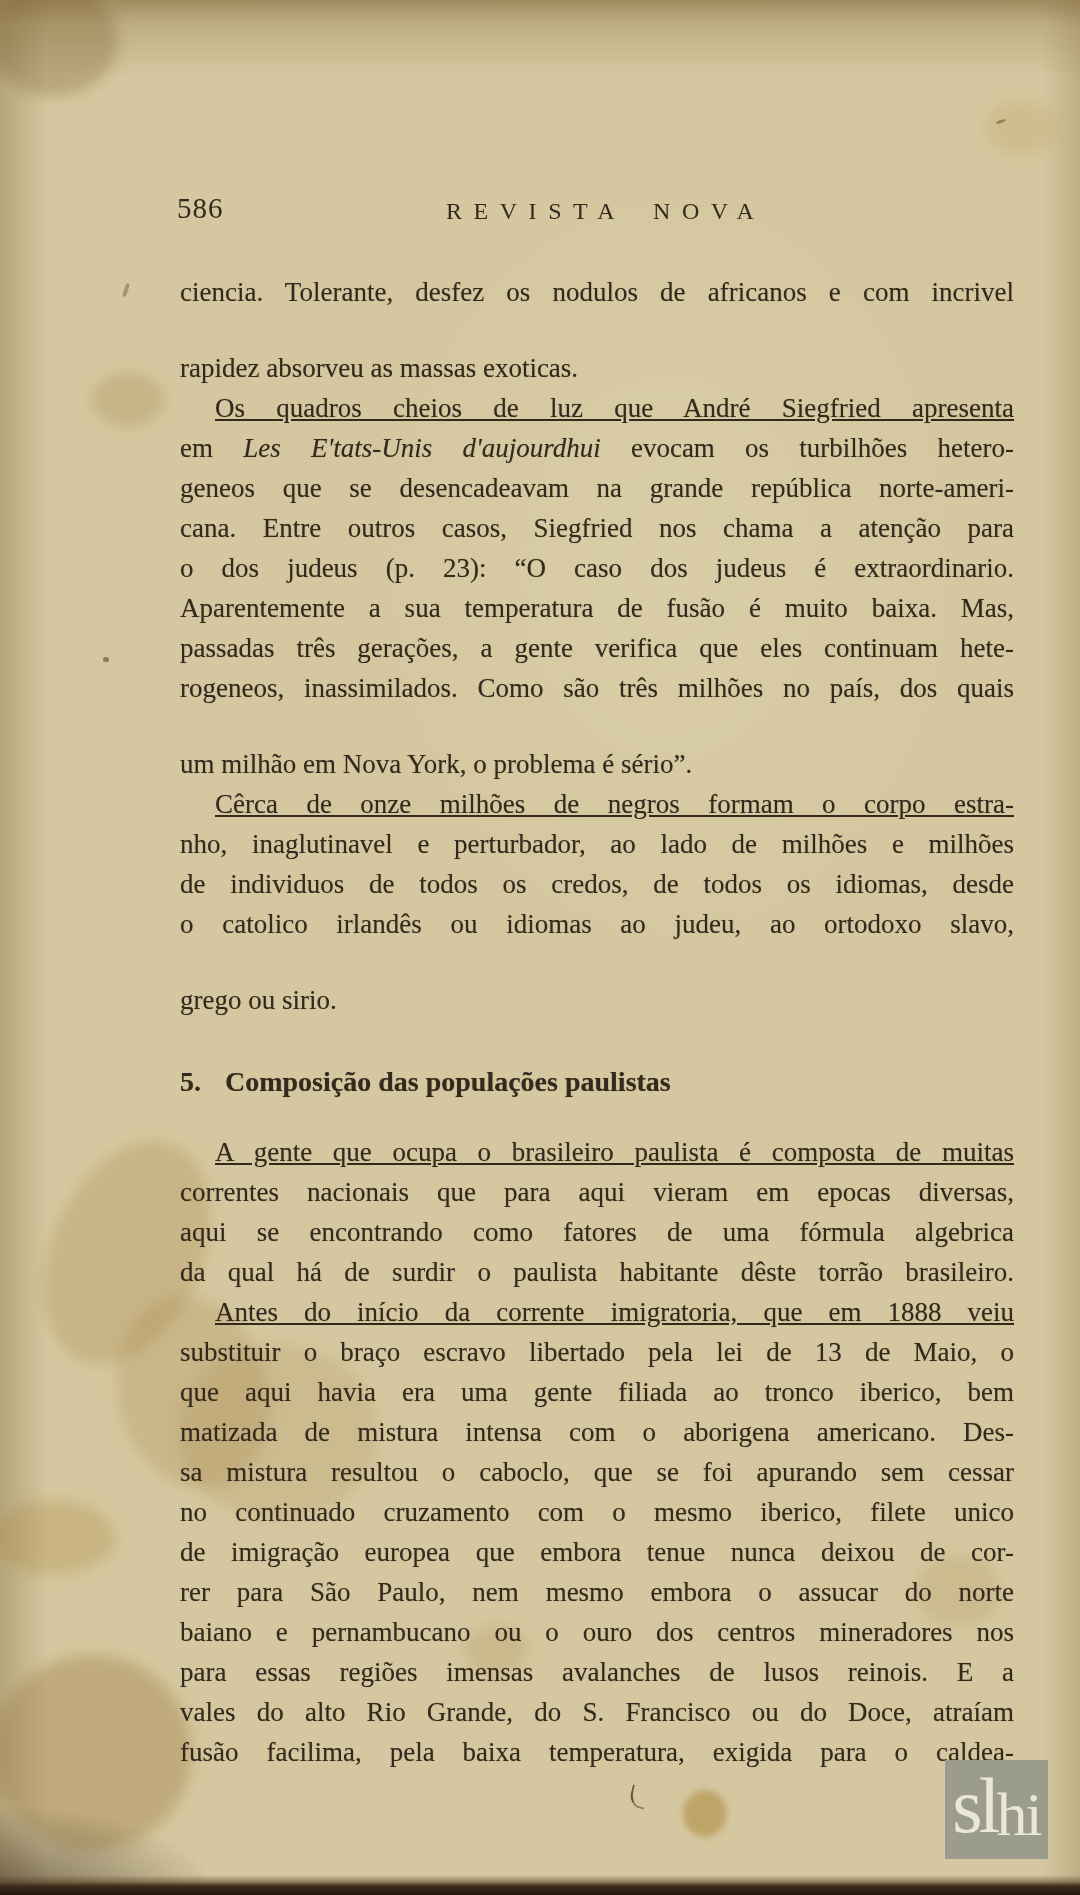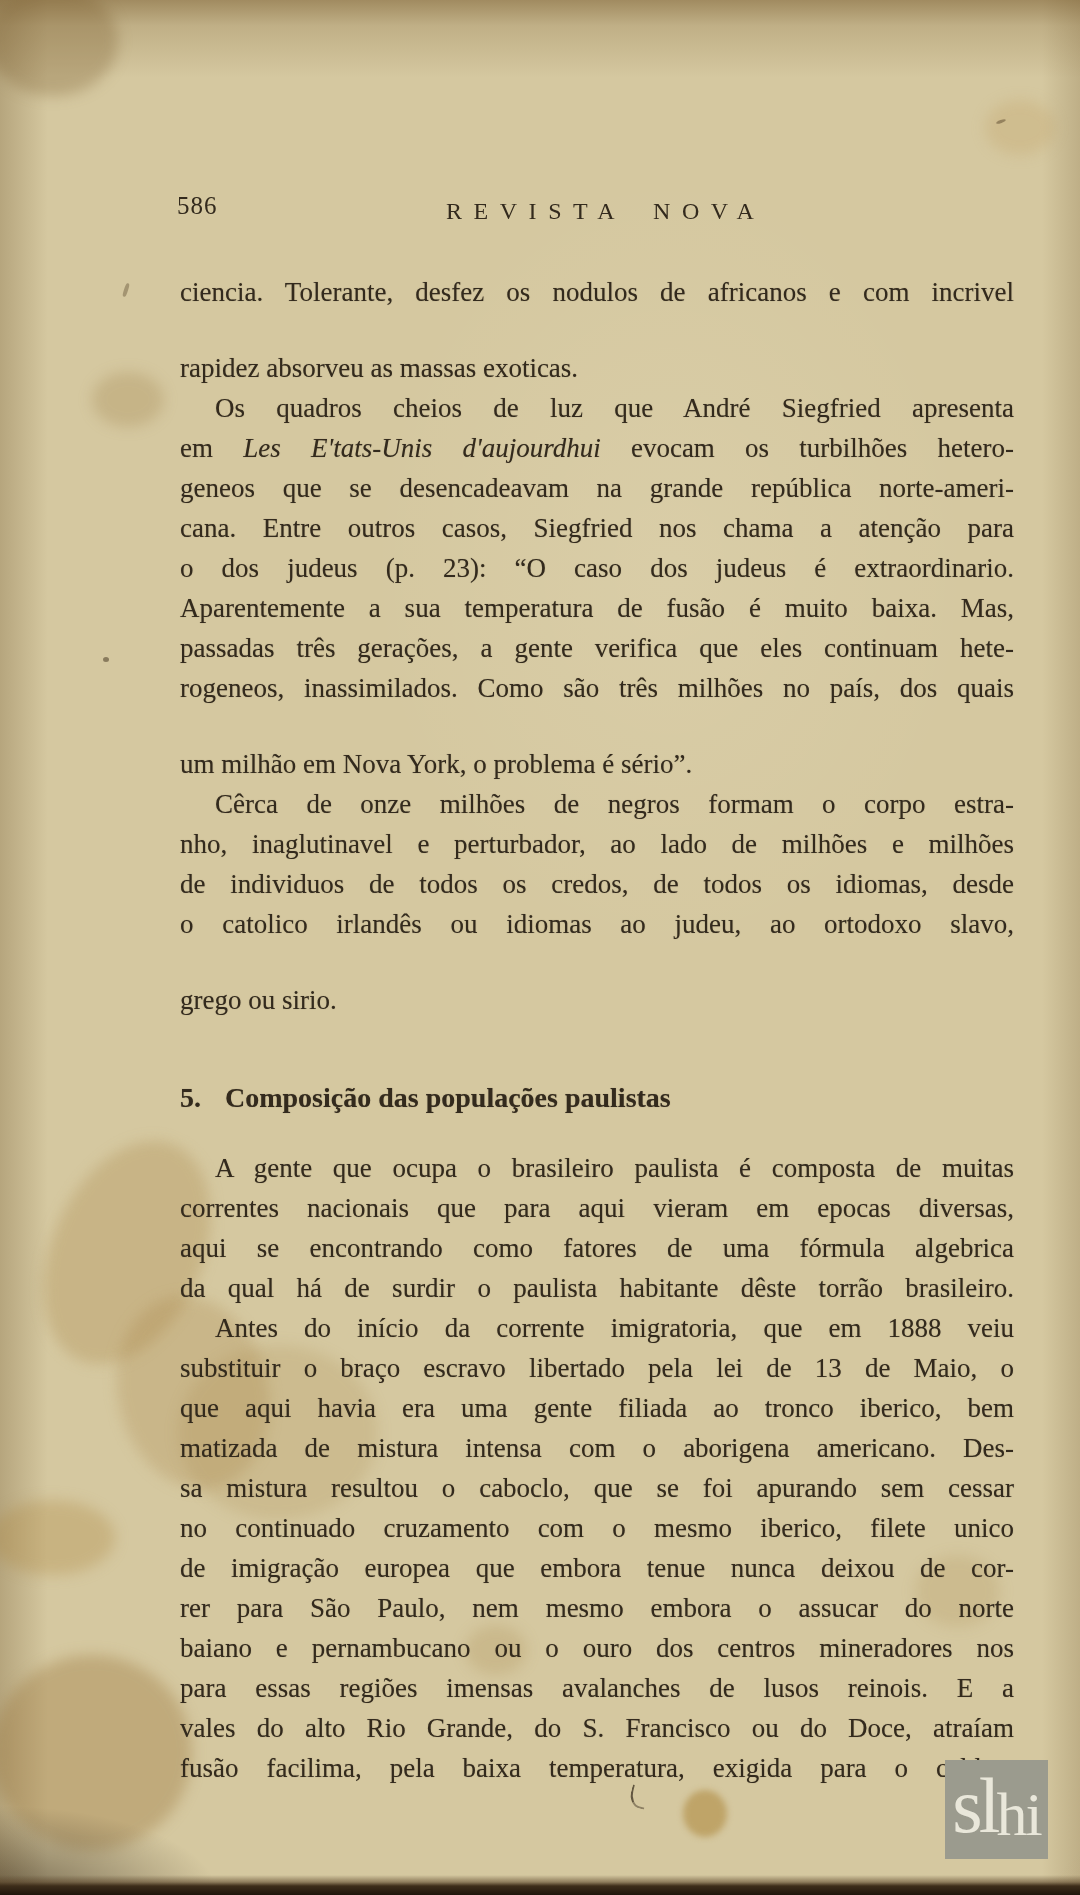--- a/index.html
+++ b/index.html
@@ -13,39 +13,39 @@
     background-color:var(--paper,#d5c8a0);
     background-image:
       linear-gradient(180deg, rgba(118,89,44,.55) 0px, rgba(118,89,44,.22) 26px, rgba(118,89,44,0) 78px),
       linear-gradient(90deg, rgba(110,85,45,.30) 0px, rgba(110,85,45,0) 48px),
       linear-gradient(270deg, rgba(110,85,45,.22) 0px, rgba(110,85,45,0) 38px),
       radial-gradient(ellipse 150% 130% at 50% 40%, rgba(0,0,0,0) 55%, rgba(105,80,40,.16) 84%, rgba(88,64,30,.30) 100%),
       radial-gradient(ellipse 40% 30% at 62% 30%, rgba(255,250,230,.10), rgba(255,250,230,0) 70%);
     color:var(--ink,#332a1d);
   }
   
-  .page-number{position:absolute;left:177px;top:192px;font-size:25px;letter-spacing:1px;}
+  .page-number{position:absolute;left:177px;top:192px;font-size:29px;letter-spacing:1px;}
   .journal-title{
     position:absolute;left:380px;top:198px;width:440px;text-align:center;
     font-size:24px;letter-spacing:0.48em;word-spacing:0.45em;text-indent:0.48em;
   }
   
   .text-block{position:absolute;left:180px;top:272px;width:834px;}
   .line{
     box-sizing:border-box;width:100%;height:40px;line-height:40px;
     font-size:27px;
     text-align:justify;text-align-last:justify;
     text-shadow:0 0 1px rgba(51,42,29,.35);
   }
-  .line.indent{padding-left:35px;}
+  .line.indent{padding-left:35px;text-decoration:underline;}
   .line.no-just{text-align:left;text-align-last:left;margin-top:36px;}
   .line i{font-style:italic;}
   .heading{
     box-sizing:border-box;width:100%;height:40px;line-height:40px;
-    margin-top:58px;margin-bottom:30px;
+    margin-top:42px;margin-bottom:30px;
     font-size:28px;font-weight:bold;text-align:left;
     text-shadow:0 0 1px rgba(51,42,29,.35);
   }
   .heading .h-num{margin-right:24px;}
   
   .stain{position:absolute;border-radius:50%;filter:blur(7px);}
   .st-a{left:52px;top:1135px;width:150px;height:235px;background:rgba(163,124,58,.26);transform:rotate(24deg);}
   .st-b{left:118px;top:1295px;width:150px;height:195px;background:rgba(158,118,54,.22);transform:rotate(-14deg);}
   .st-c{left:-8px;top:1655px;width:200px;height:195px;background:rgba(150,110,50,.33);}
   .st-d{left:683px;top:1790px;width:44px;height:47px;background:rgba(168,126,44,.48);filter:blur(3px);}

